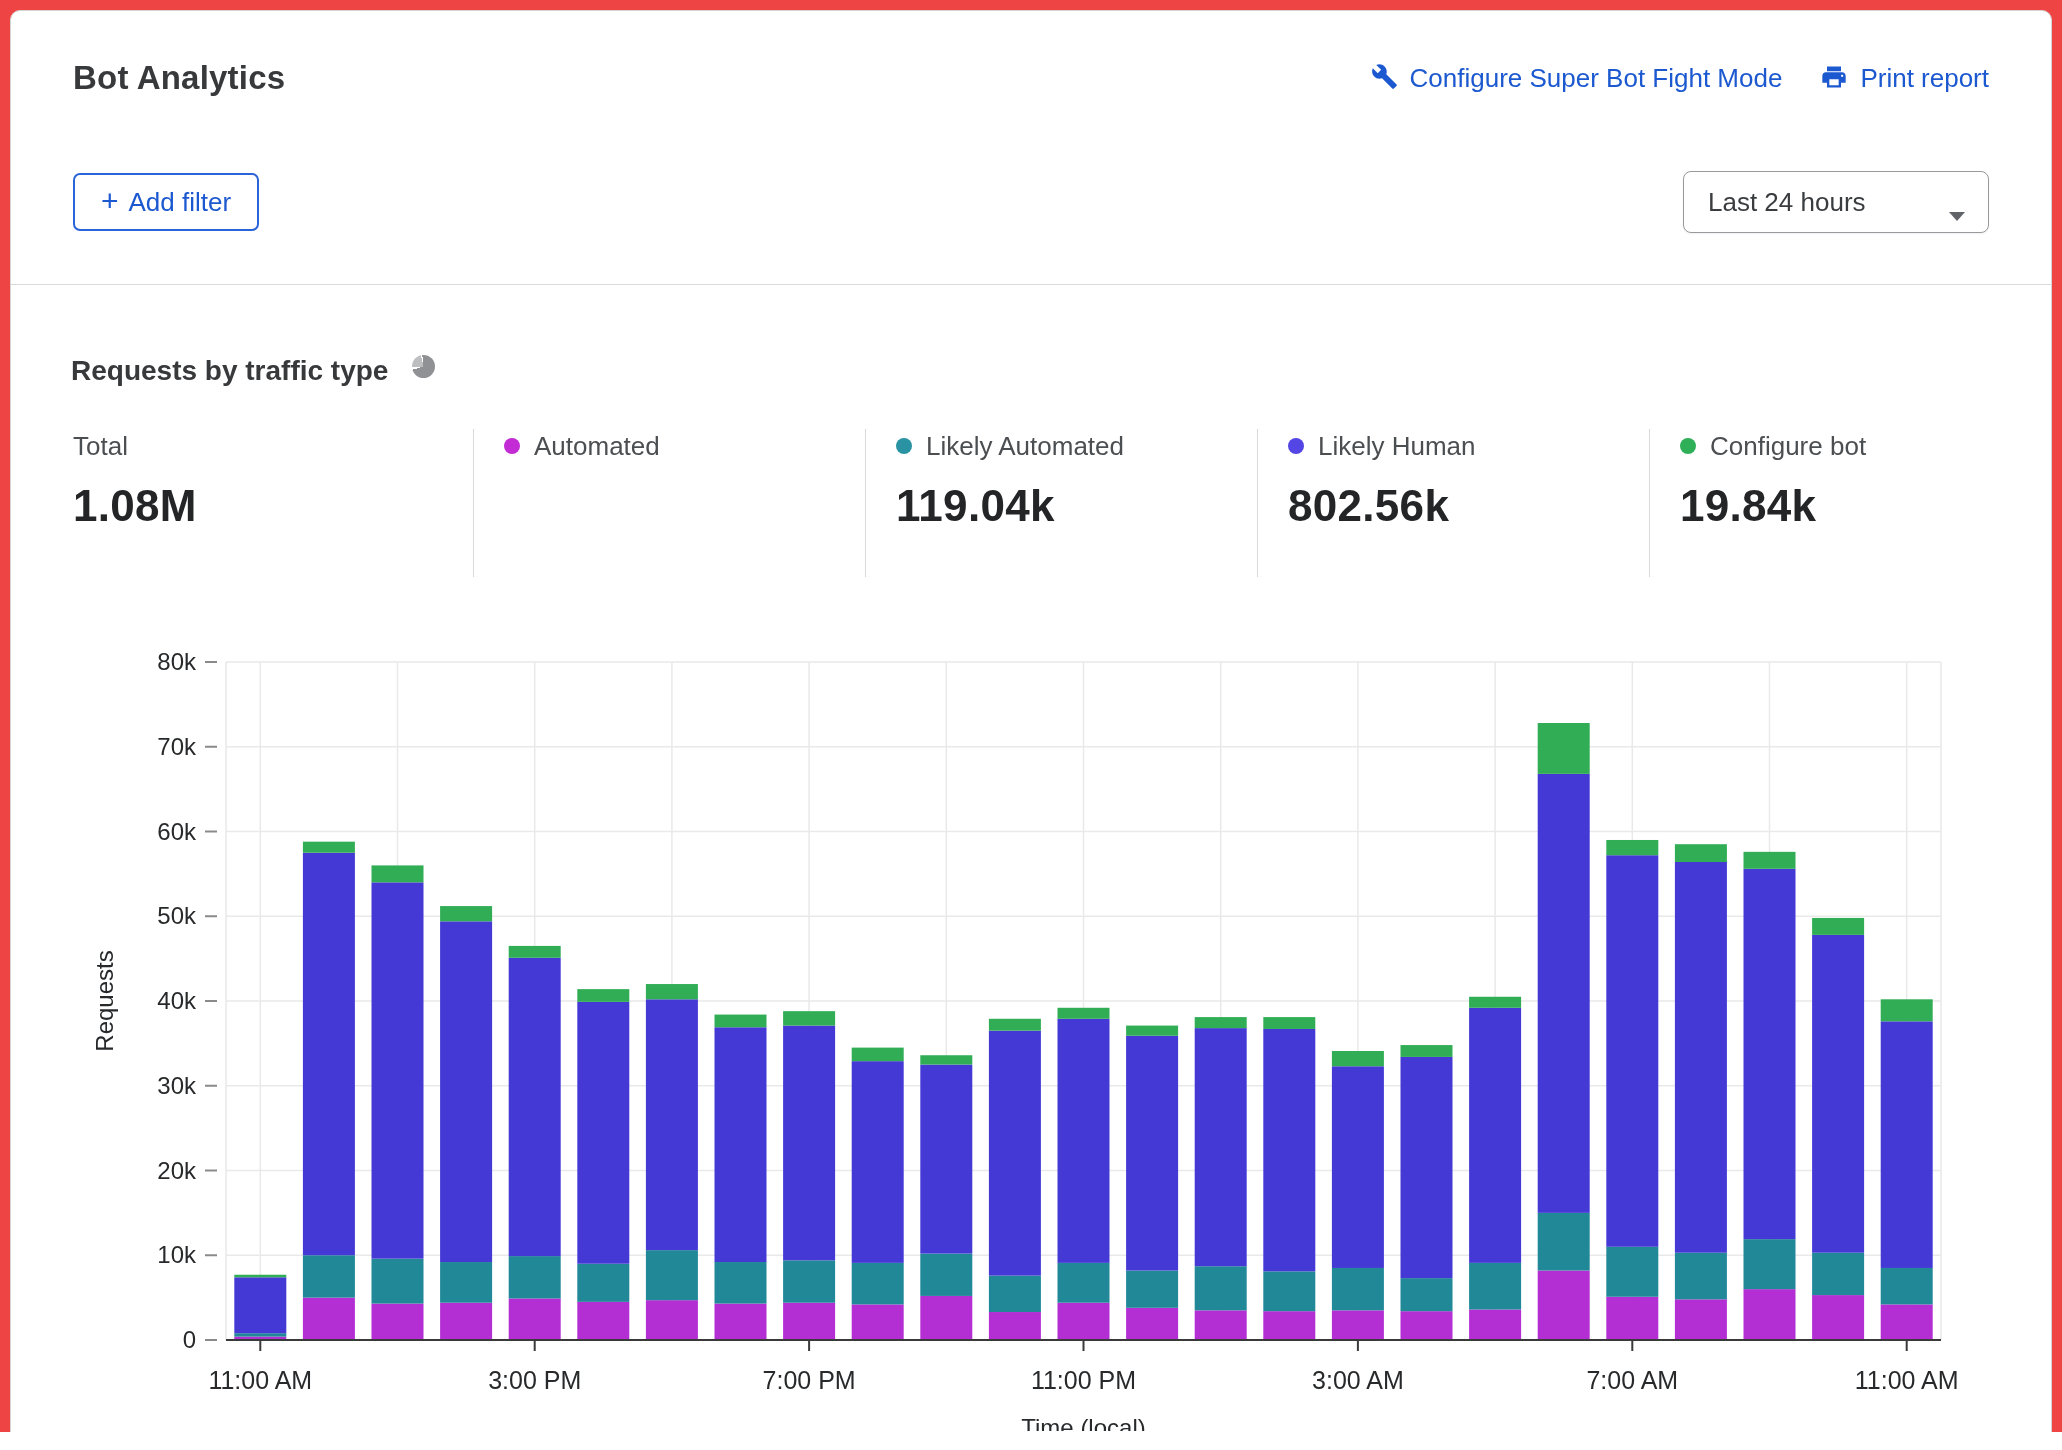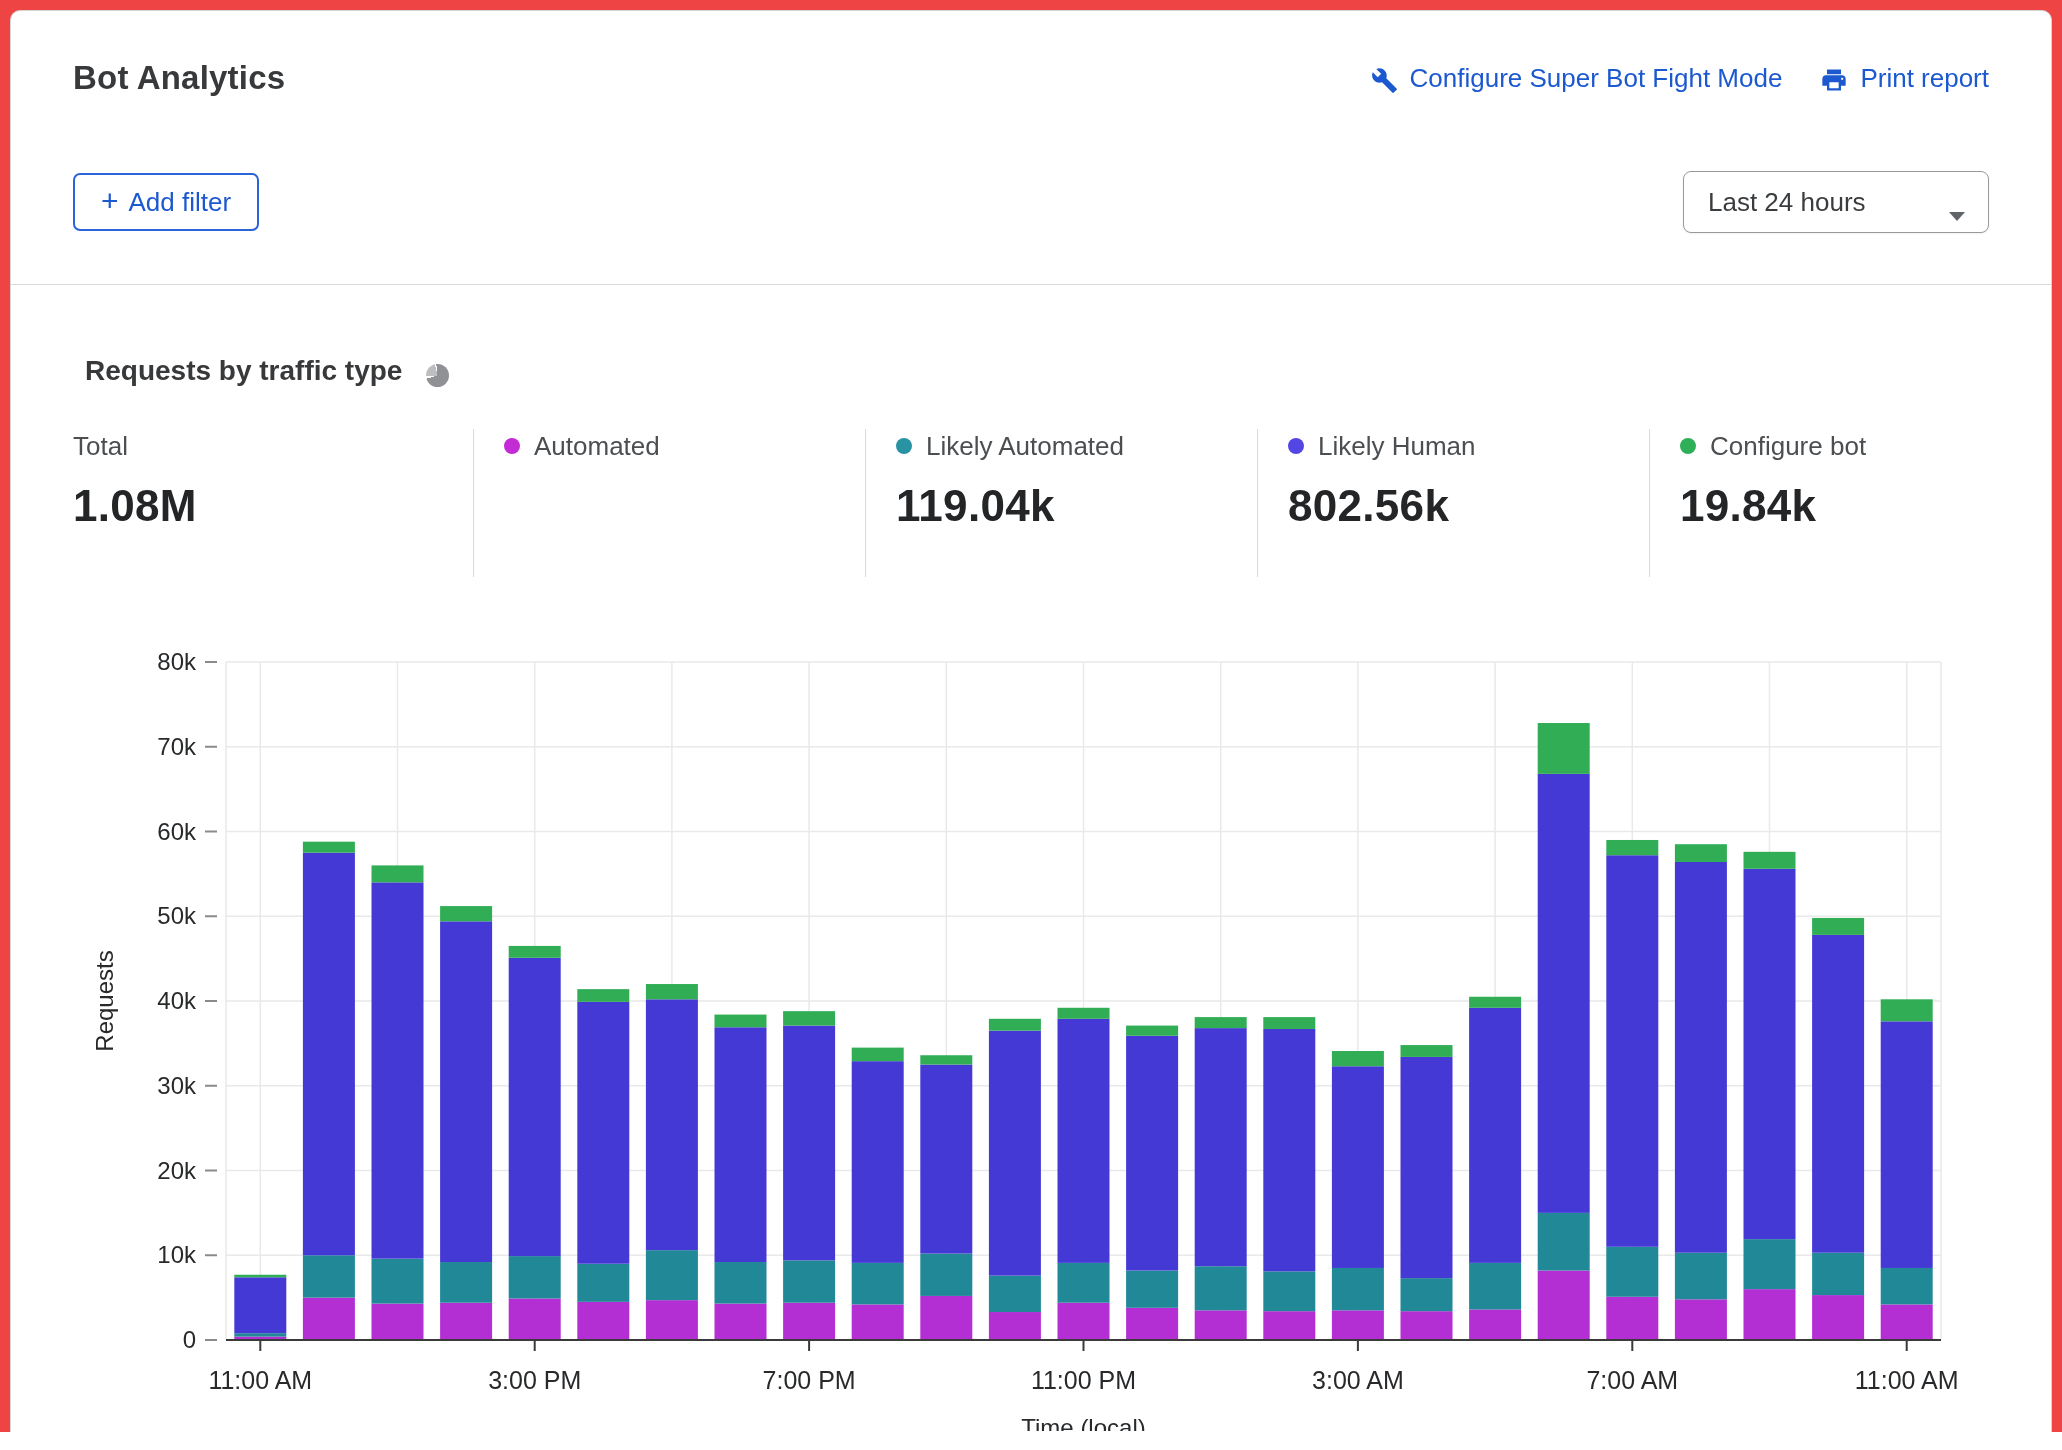--- a/index.html
+++ b/index.html
@@ -5,35 +5,35 @@
   html,body{margin:0;padding:0;background:#fff;}
   .page{position:relative;width:2062px;height:1432px;background:#ef4444;overflow:hidden;
         font-family:"Liberation Sans", sans-serif;color:#27292b;}
   .card{position:absolute;left:10px;top:10px;width:2040px;height:1431px;
         border:1px solid #d4d4d4;border-radius:10px;background:#fff;}
   
   .title-row{position:absolute;left:62px;right:62px;top:48px;display:flex;
              justify-content:space-between;align-items:center;}
   .page-title{font-size:33px;font-weight:700;color:#37393b;letter-spacing:.2px;}
   .links{display:flex;align-items:center;gap:38px;}
-  .hlink{display:flex;align-items:flex-end;gap:12px;color:#1c59d0;font-size:26px;cursor:pointer;}
+  .hlink{display:flex;align-items:flex-start;gap:12px;color:#1c59d0;font-size:26px;cursor:pointer;}
   .hlink svg{display:block;}
   .controls-row{position:absolute;left:62px;right:62px;top:160px;display:flex;
                 justify-content:space-between;align-items:center;}
   .btn-filter{display:flex;align-items:center;gap:10px;height:58px;padding:0 26px;
               border:2px solid #2b63d9;border-radius:7px;background:#fff;color:#1c59d0;
               font-size:26px;font-family:inherit;cursor:pointer;}
   .btn-filter .plus{font-size:30px;font-weight:400;line-height:1;margin-top:-3px;}
   .dropdown{position:relative;width:306px;height:62px;border:1px solid #97999c;border-radius:8px;
             background:#fff;display:flex;align-items:center;padding:12px 24px;box-sizing:border-box;
             font-size:26px;color:#3a3d3f;cursor:pointer;box-shadow:0 1px 2px rgba(0,0,0,.06);}
   .dropdown .chev{position:absolute;right:22px;top:26px;}
   .divider{position:absolute;left:0;right:0;top:273px;border-top:1px solid #d9d9d9;}
   
-  .section-title-row{position:absolute;left:74px;top:344px;display:flex;align-items:flex-end;gap:24px;}
+  .section-title-row{position:absolute;left:60px;top:344px;display:flex;align-items:flex-start;gap:24px;}
   .section-title{font-size:28px;font-weight:700;color:#37393b;}
   .pie-icon{width:23px;height:23px;border-radius:50%;
             background:conic-gradient(from -6deg,#8f9194 0deg 260deg,#ffffff 260deg 272deg,#bcbec0 272deg 352deg,#ffffff 352deg 360deg);}
   .stats-row{position:absolute;left:62px;top:418px;display:flex;}
   .stat{box-sizing:border-box;height:148px;}
   .stat.first{width:400px;}
   .stat:not(.first){width:392px;border-left:1px solid #d9d9d9;padding-left:30px;}
   .stat-label{display:flex;align-items:center;gap:14px;font-size:26px;color:#4c4f52;height:34px;}
   .dot{width:16px;height:16px;border-radius:50%;flex:0 0 auto;}
   .stat-value{margin-top:18px;font-size:44px;font-weight:700;color:#232527;letter-spacing:.3px;}

